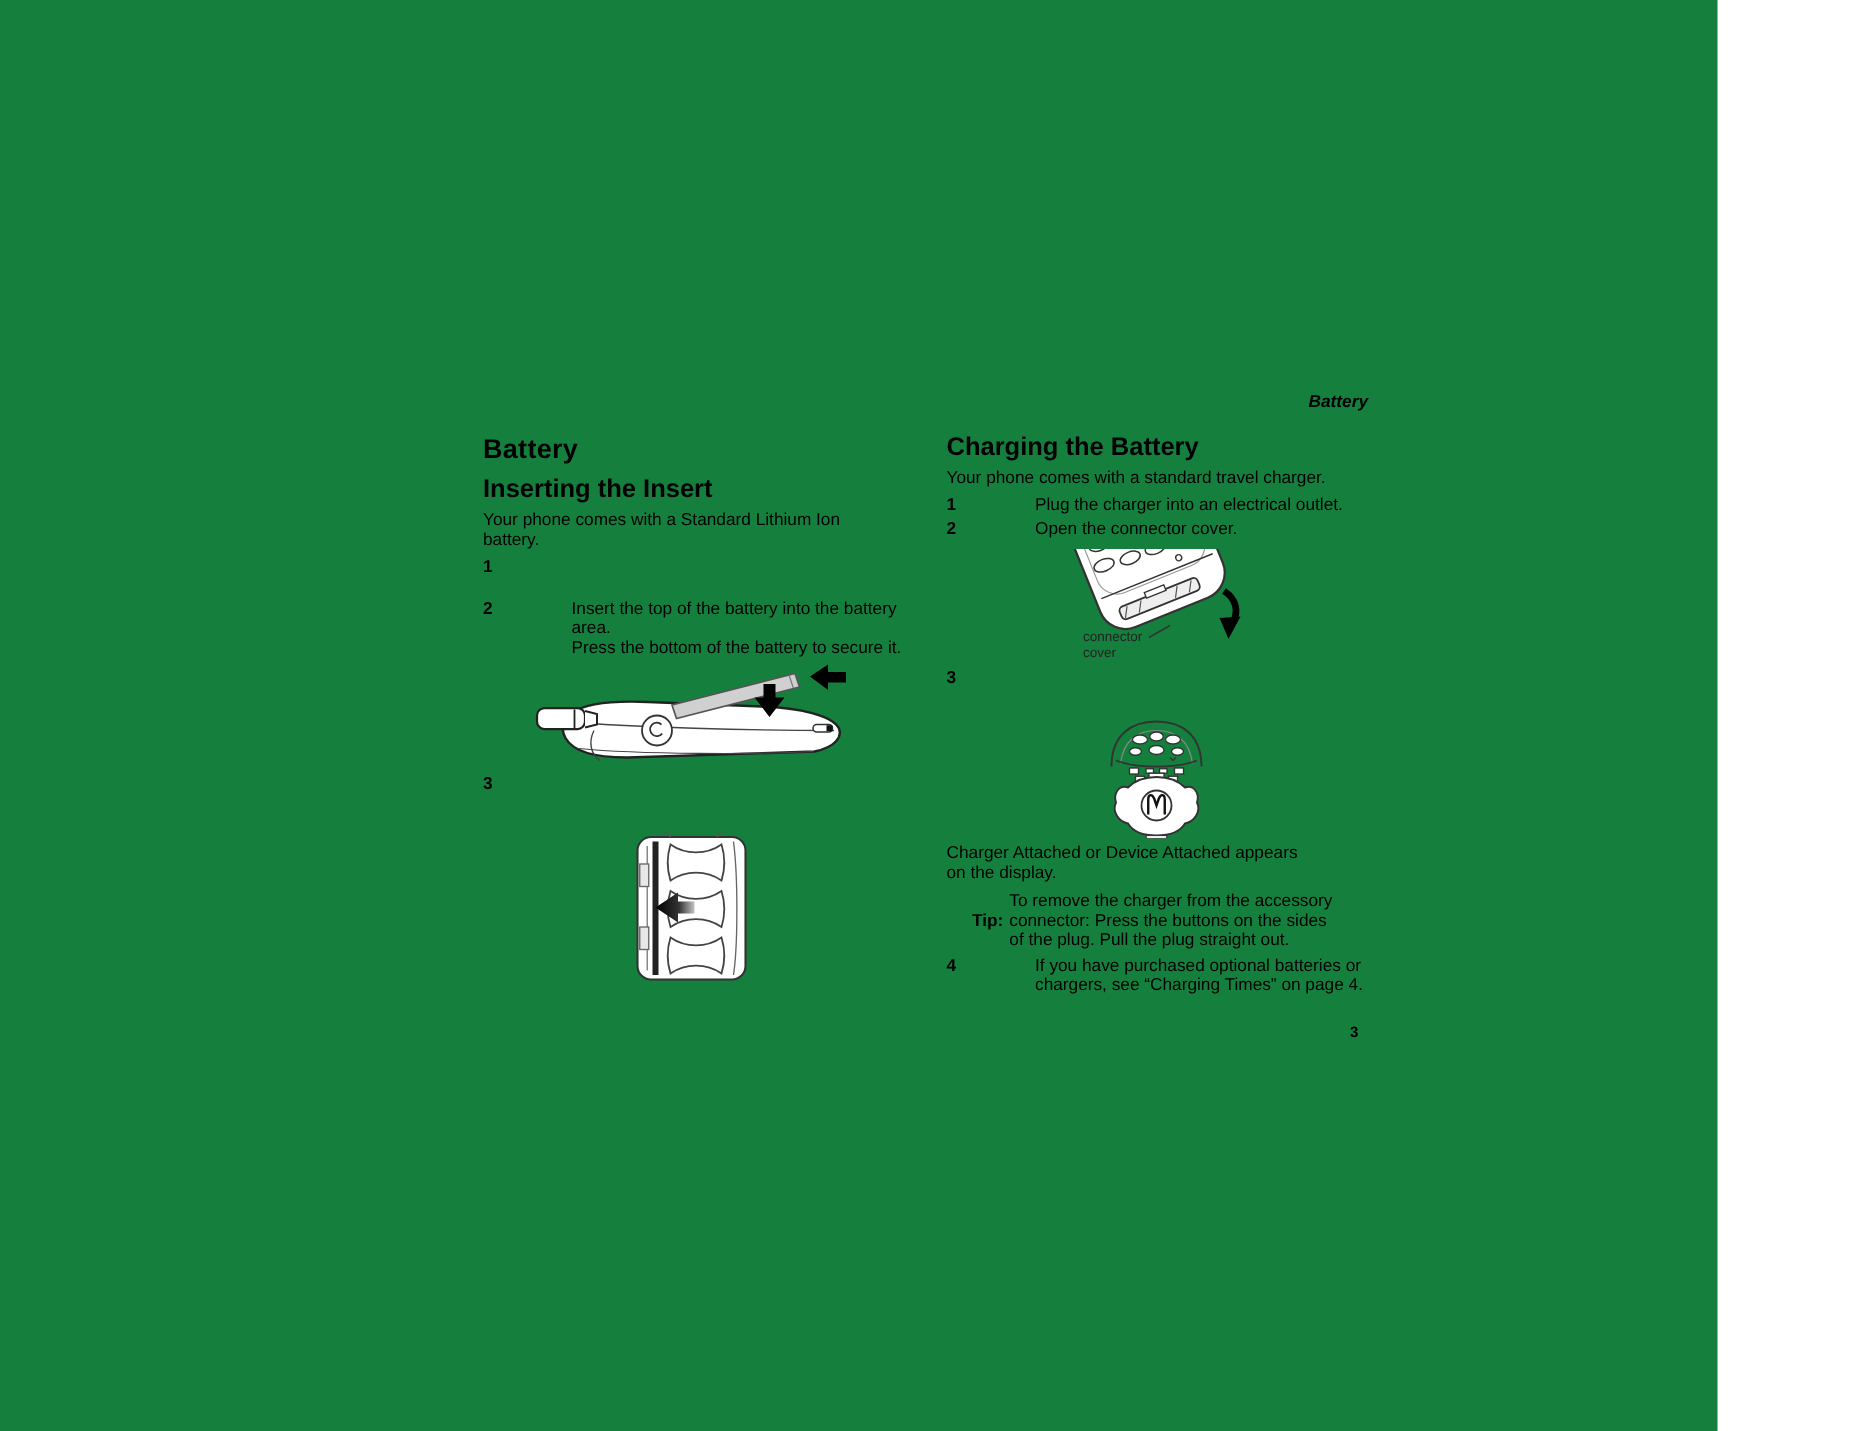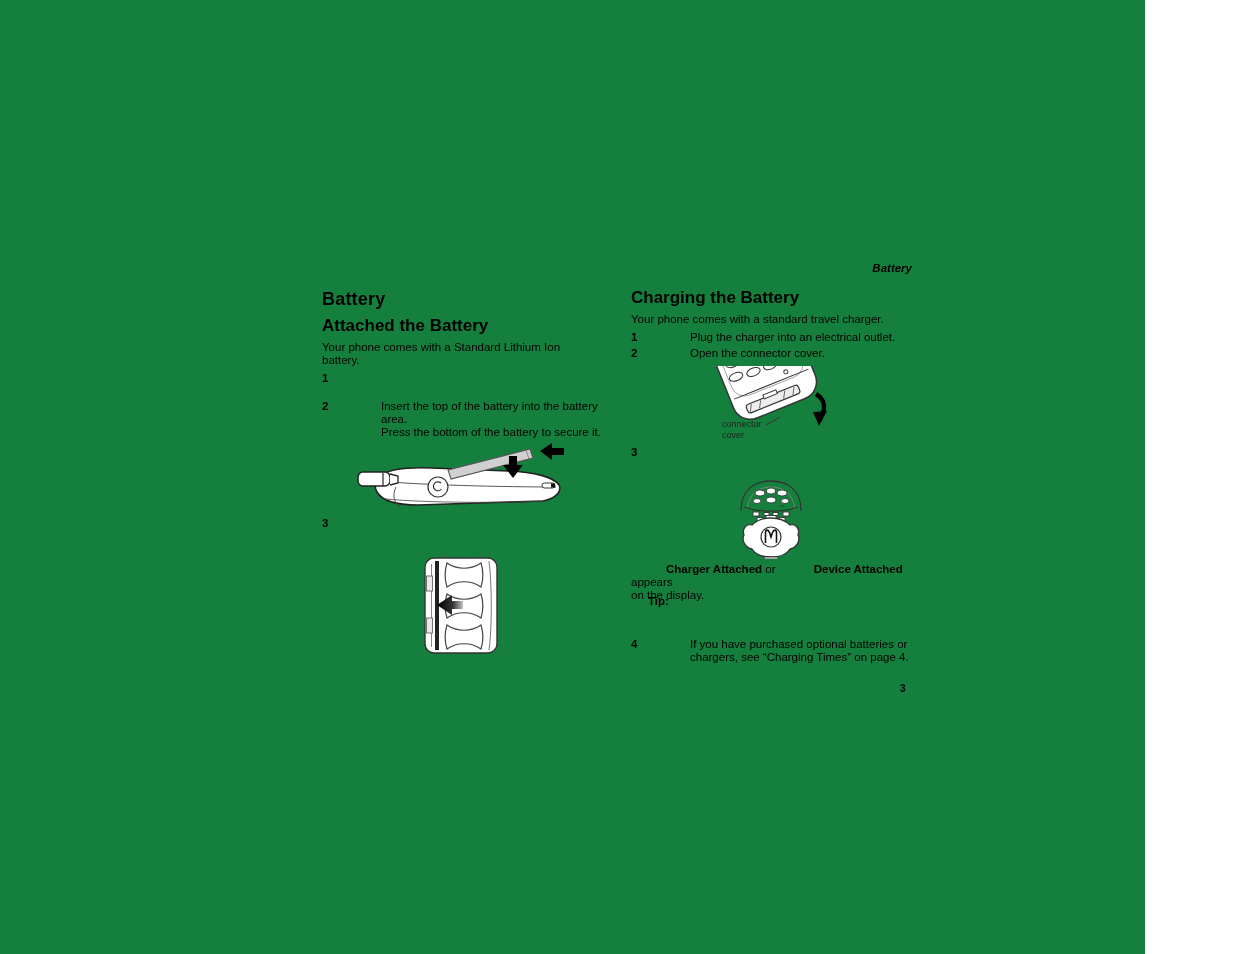--- a/index.html
+++ b/index.html
@@ -10,39 +10,39 @@
   }
   .block { position:absolute; }
   .running-header { font-size:11.5px; font-weight:bold; font-style:italic; text-align:right; }
   .h1 { font-size:18px; font-weight:bold; line-height:20px; letter-spacing:0.2px; }
   .h2 { font-size:17px; font-weight:bold; line-height:16px; }
   .body-text { font-size:11.5px; line-height:13px; white-space:pre-line; }
   .step { display:flex; font-size:11.5px; line-height:13px; }
   .step-num { flex:none; width:15px; font-weight:bold; }
   .step-text { white-space:pre-line;margin-left:44px; }
   .status-line { font-size:11.5px; line-height:13px; white-space:pre-line; }
-  .status-line b { font-weight:bold;margin-left:35px; }
+  .status-line b { font-weight:normal; }
   .tip { display:flex; font-size:11.5px; line-height:13px; }
   .tip-label { flex:none; font-weight:bold; margin-right:4px; }
   .tip-text { white-space:pre-line; width:234px; }
   .page-number { font-size:10px; font-weight:bold; }
   .fig { position:absolute; }
   .fig svg { display:block; }
   .fig-label { position:absolute; font-size:9px; line-height:10.5px; color:#222; }
 </style>
 </head>
 <body>
 
 <div class="page">
 
   <div class="block running-header" style="left:631px; top:262px; width:281px;">Battery</div>
 
   <div class="block h1" style="left:322px; top:289px; width:286px;">Battery</div>
 
-  <div class="block h2" style="left:322px; top:318px; width:286px;">Attached the Battery</div>
+  <div class="block h2" style="left:322px; top:318px; width:286px;">Inserting the Insert</div>
 
   <div class="block body-text" style="left:322px; top:341px; width:286px;">Your phone comes with a Standard Lithium Ion
 battery.</div>
 
   <div class="block step" style="left:322px; top:372px; width:286px;">
     <span class="step-num">1</span>
   </div>
   <div class="block step" style="left:322px; top:400px; width:286px;">
     <span class="step-num">2</span>
     <span class="step-text">Insert the top of the battery into the battery area.
@@ -183,20 +183,23 @@
       <path d="M25.5,64 L25.5,54 C25.5,50.5 28,50 29.5,53.5 L31,58 L32.5,53.5 C34,50 36.5,50.5 36.5,54 L36.5,64" fill="none" stroke="#111" stroke-width="1.6"></path>
       <rect x="24" y="78" width="14" height="2" rx="1" fill="#eee" stroke="#333" stroke-width="0.8"></rect>
     </svg>
   </div>
 
   <div class="block status-line" style="left:631px; top:563px; width:284px;"><b>Charger Attached</b><span> or </span><b>Device Attached</b><span> appears
 on the display.</span></div>
 
   <div class="block tip" style="left:648px; top:595px; width:262px;align-items:center;">
     <span class="tip-label">Tip:</span>
+    <span class="tip-text">To remove the charger from the accessory
+connector: Press the buttons on the sides
+of the plug. Pull the plug straight out.</span>
   </div>
 
   <div class="block step" style="left:631px; top:638px; width:284px;">
     <span class="step-num">4</span>
     <span class="step-text">If you have purchased optional batteries or
 chargers, see “Charging Times” on page 4.</span>
   </div>
 
   <div class="block page-number" style="left:900px; top:683px;">3</div>
 

